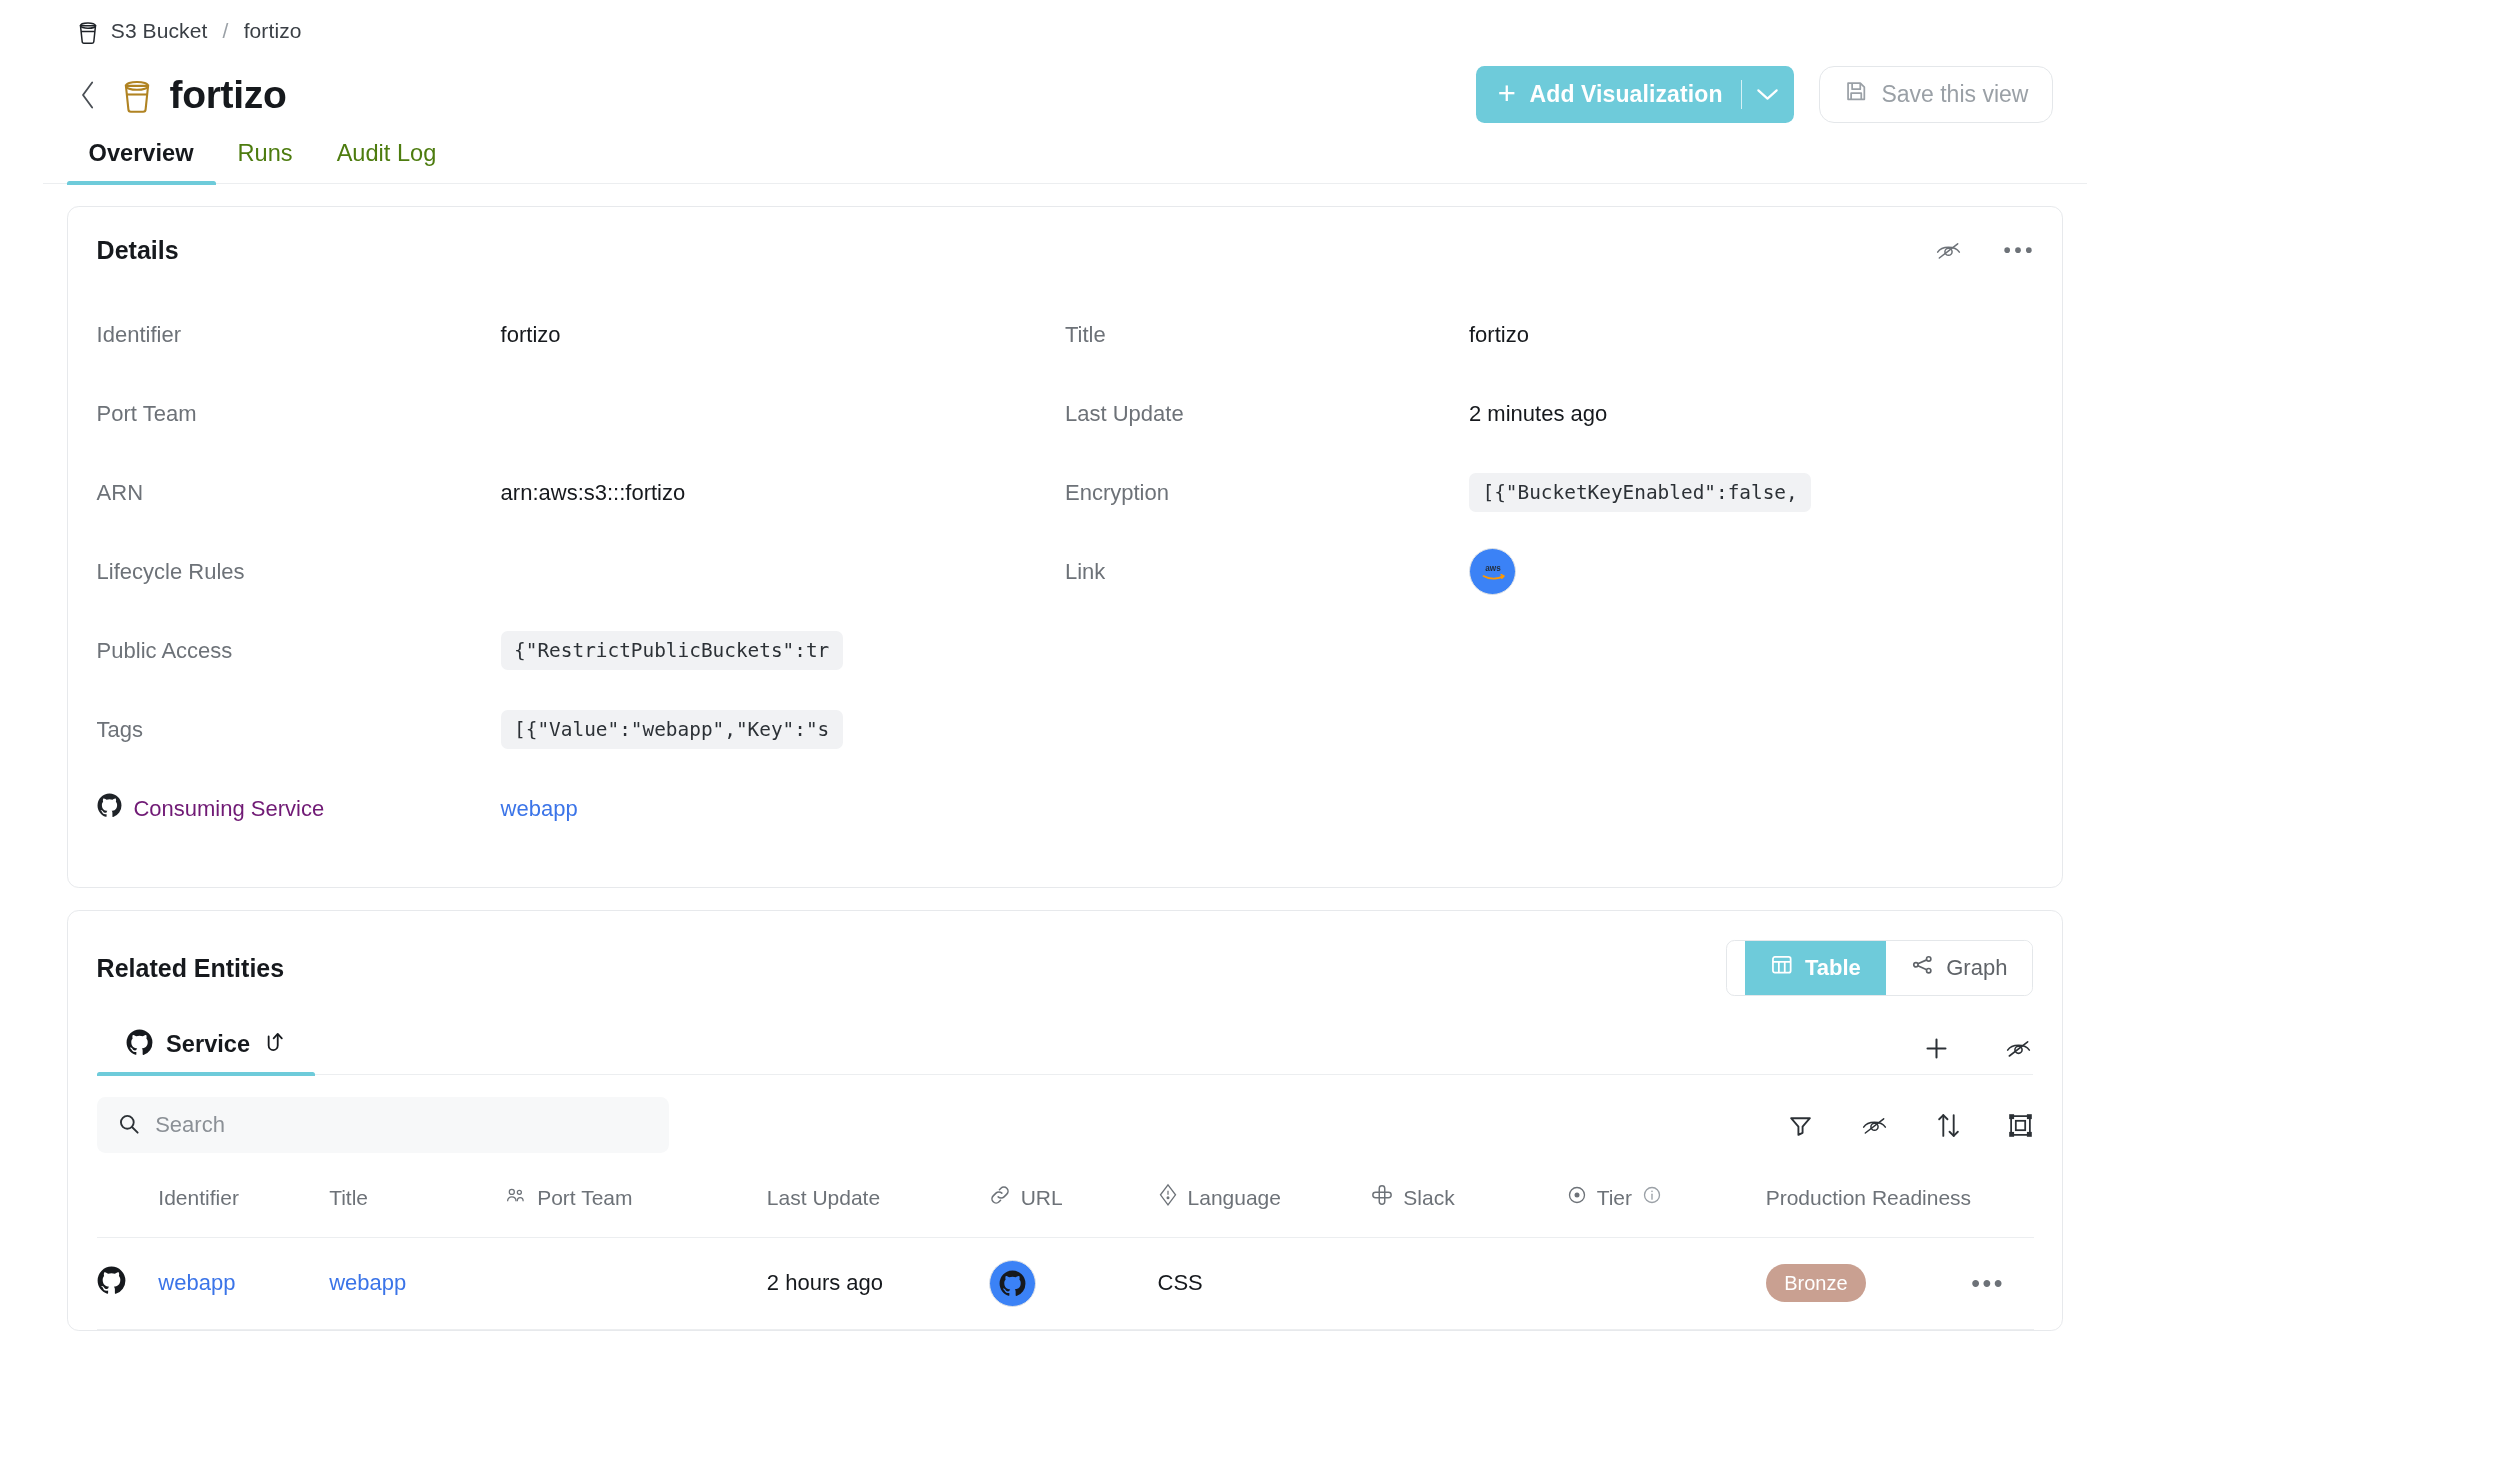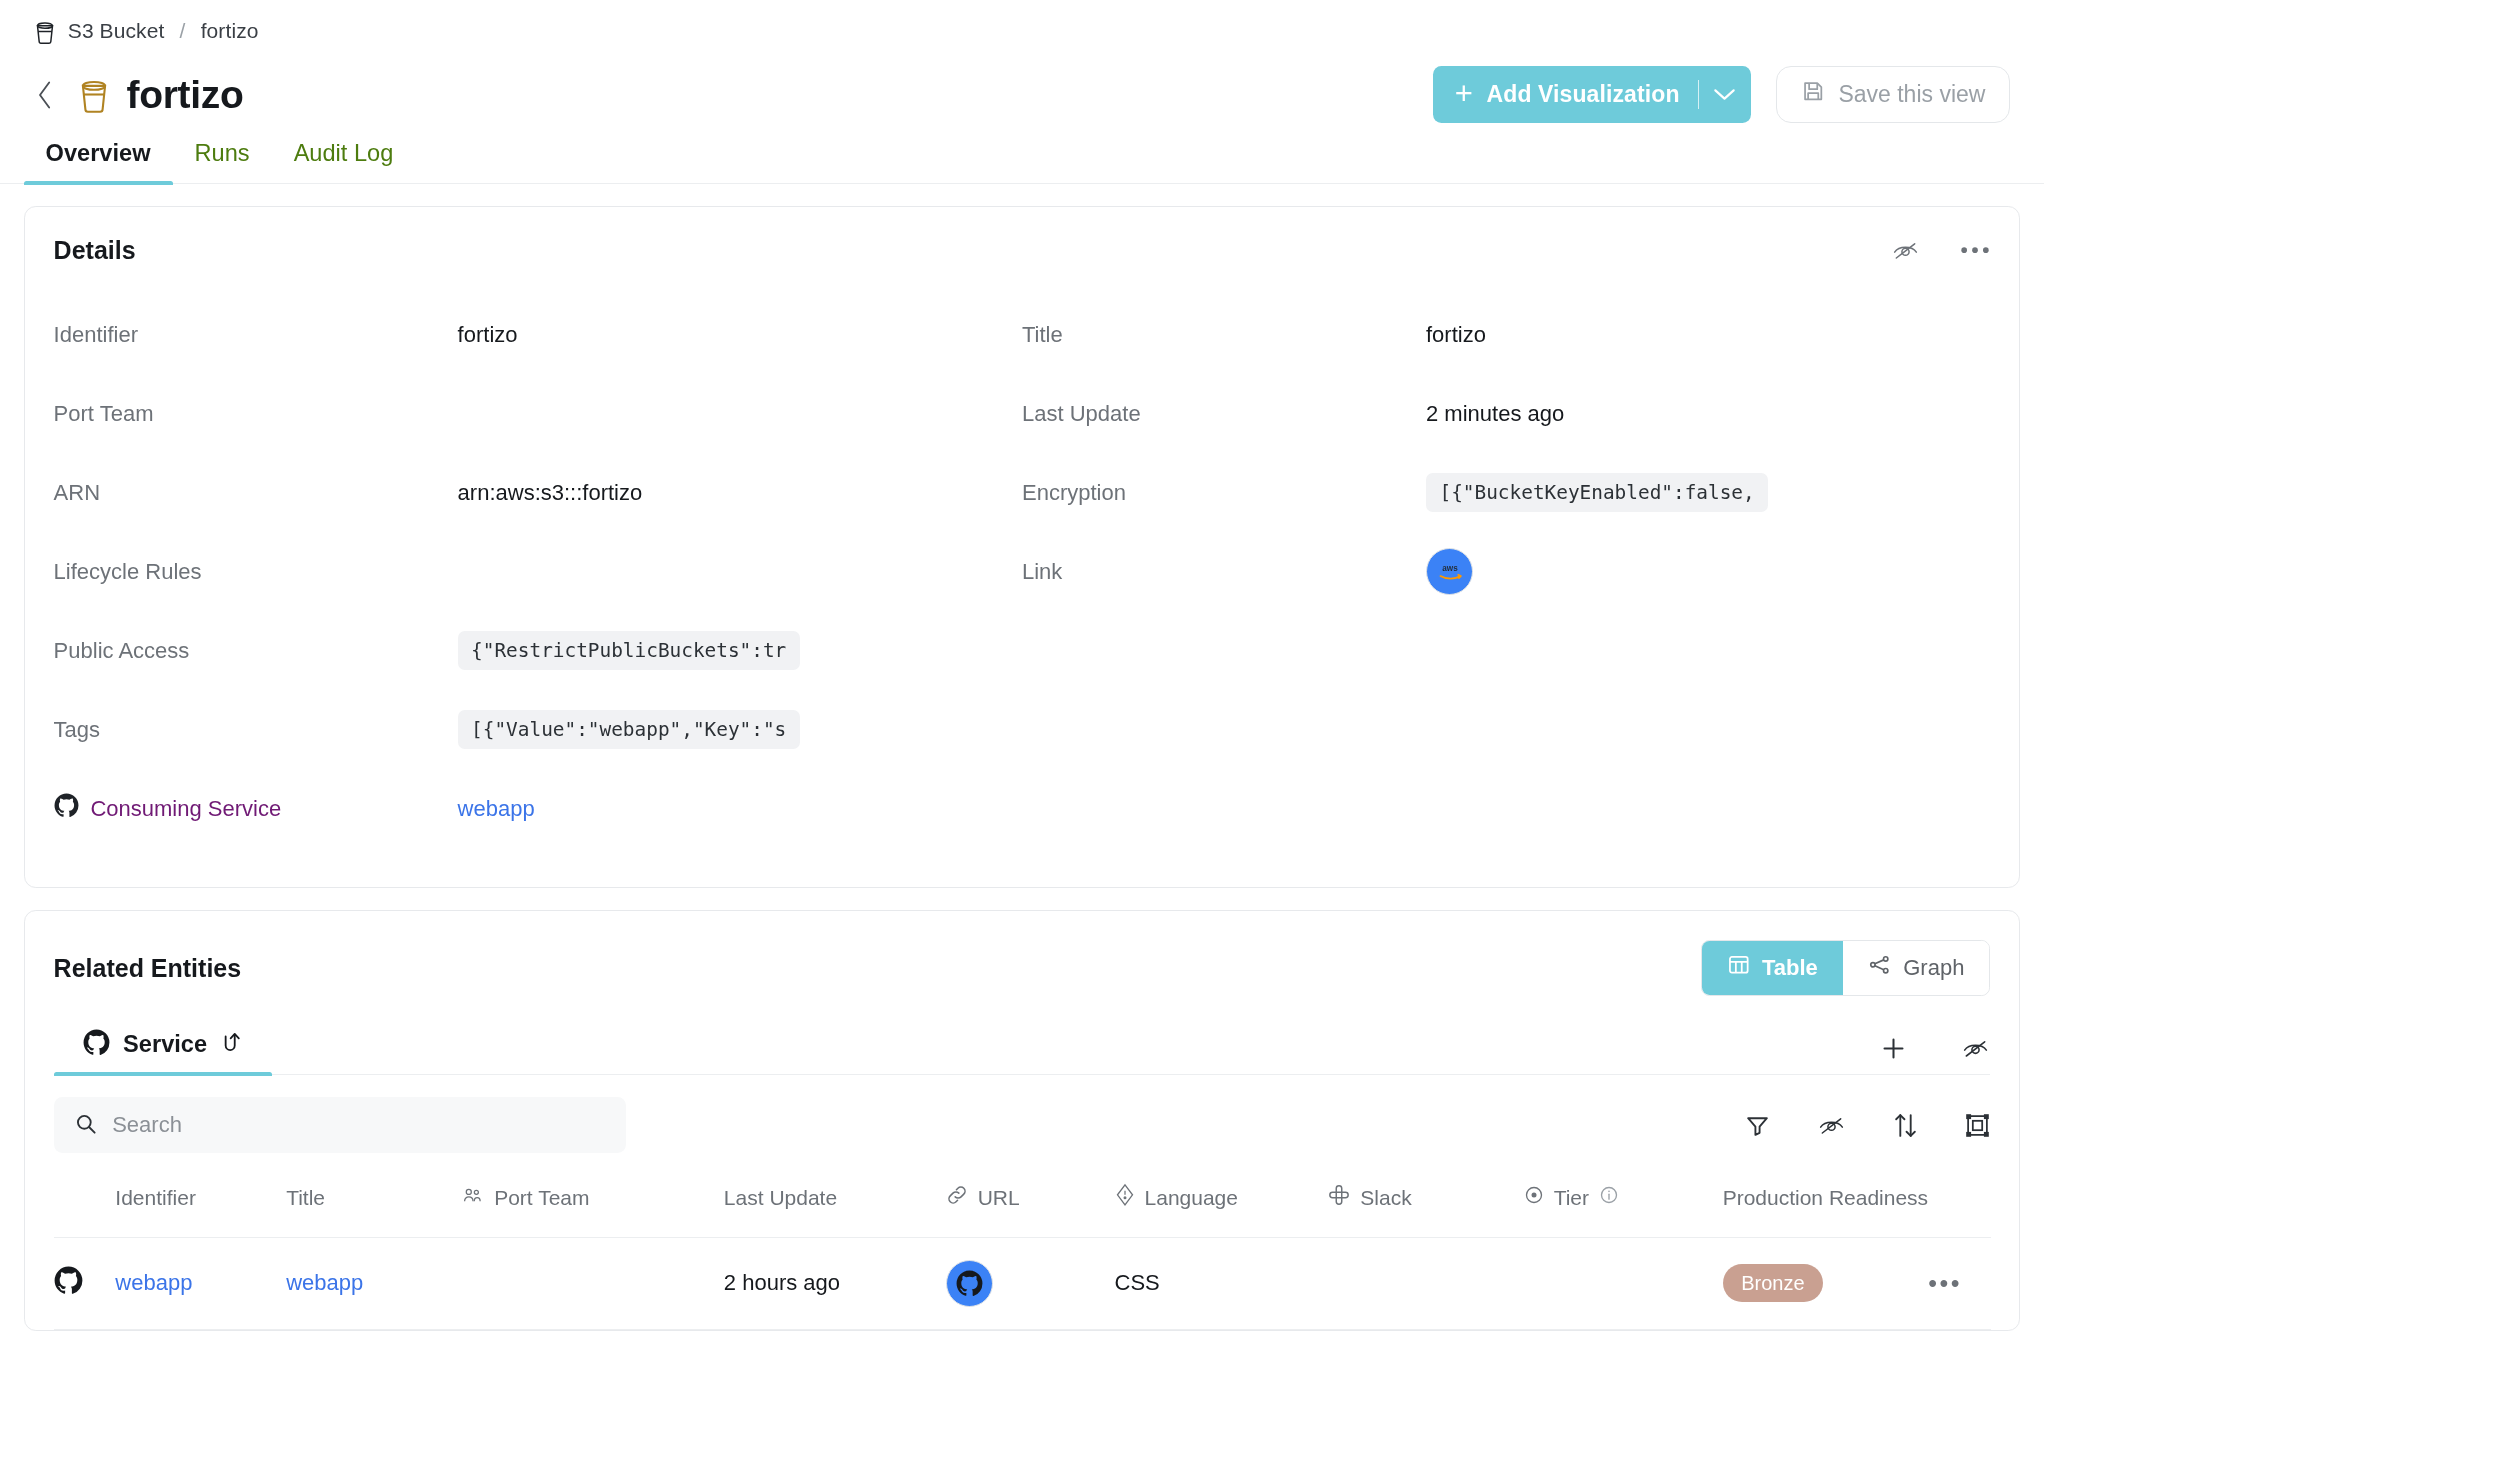--- a/index.html
+++ b/index.html
@@ -3,21 +3,21 @@
 <meta charset="utf-8">
 <style>
   * { box-sizing: border-box; margin: 0; padding: 0; }
   html, body {
     width: 2512px; height: 1458px;
     background: #ffffff;
     font-family: "Liberation Sans", sans-serif;
     color: #1f2328;
     overflow: hidden;
   }
-  .page { position: relative; width: 2044px; height: 1458px; }
+  .page { position: relative; width: 2044px; height: 1458px; margin-left: 43px; }
 
   
   .breadcrumb {
     display: flex; align-items: center; gap: 11.8px;
     padding: 17px 0 0 34px; height: 45px;
   }
   .breadcrumb .bc-text { font-size: 21px; color: #3a3f45; letter-spacing: 0.1px; }
   .breadcrumb .sep { font-size: 21px; color: #9aa0a6; margin: 0 3.4px; }
 
   
@@ -111,21 +111,21 @@
   .avatar-circle {
     width: 47px; height: 47px; border-radius: 50%;
     border: 0.8px solid #e0e3e6; background:#3b82f6;
     display:flex; align-items:center; justify-content:center;
   }
 
   
   .rel-head { display:flex; align-items:center; padding: 29px 29px 0 29px; }
   .seg {
     display:flex; align-items:center; border:0.8px solid #e4e7ea;
-    border-radius: 8.4px; overflow: hidden; height: 56px; margin-left:auto;
+    border-radius: 8.4px; overflow: hidden; height: 56px; margin-left:auto;padding-left:18px;
   }
   .seg-item {
     display:flex; align-items:center; gap: 11.8px;
     padding: 0 25px; height: 100%; font-size: 22px; color:#5f6368; cursor:pointer;
     background:#fff;
   }
   .seg-item.active { background:#6ecbda; color:#fff; font-weight: 700; }
 
   .ent-tabs {
     display:flex; align-items:flex-end;

